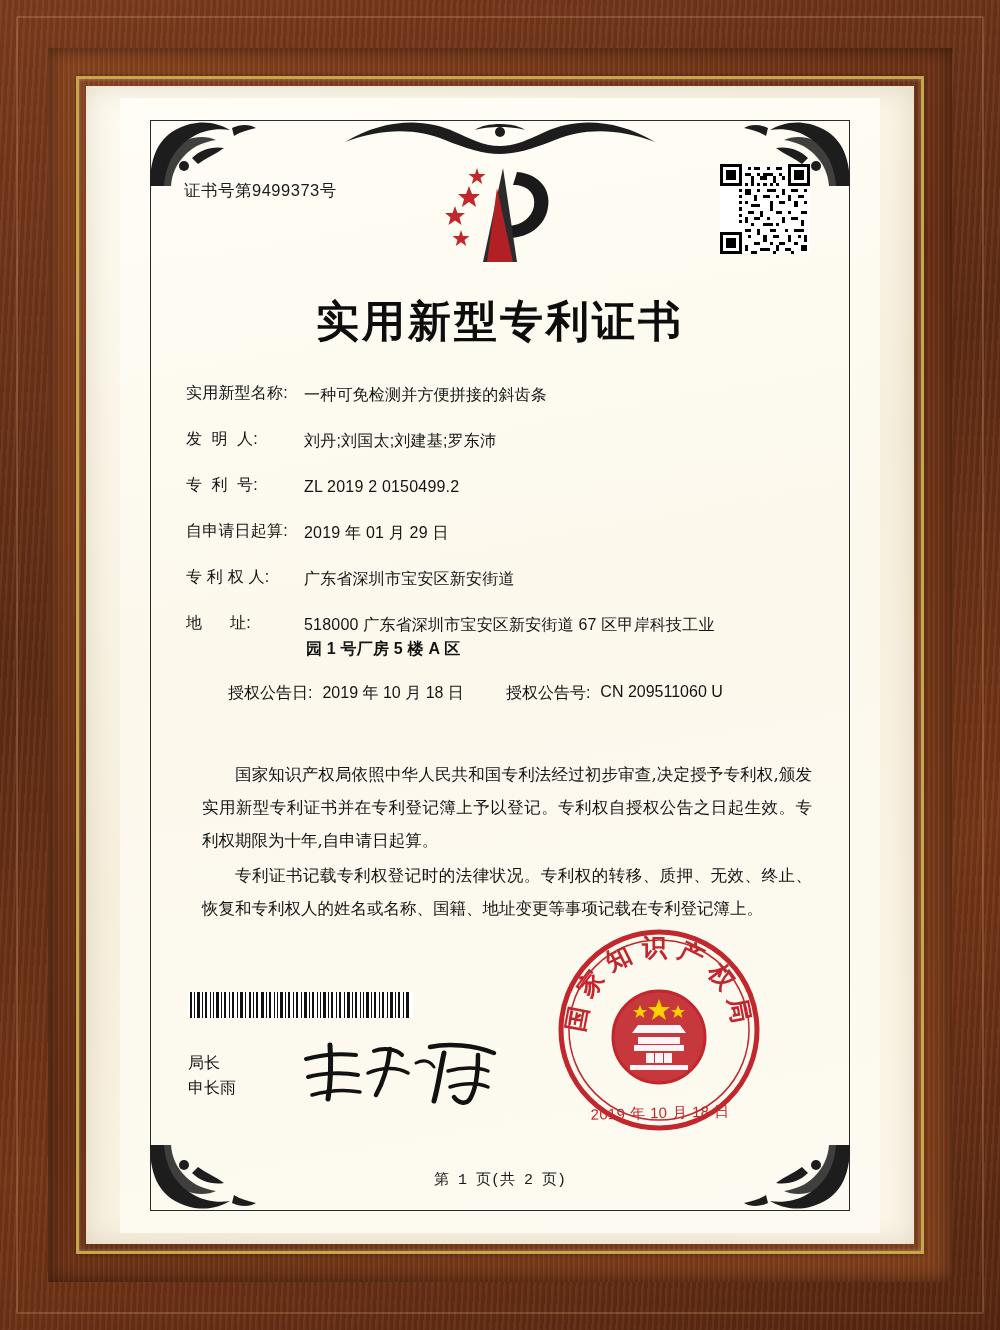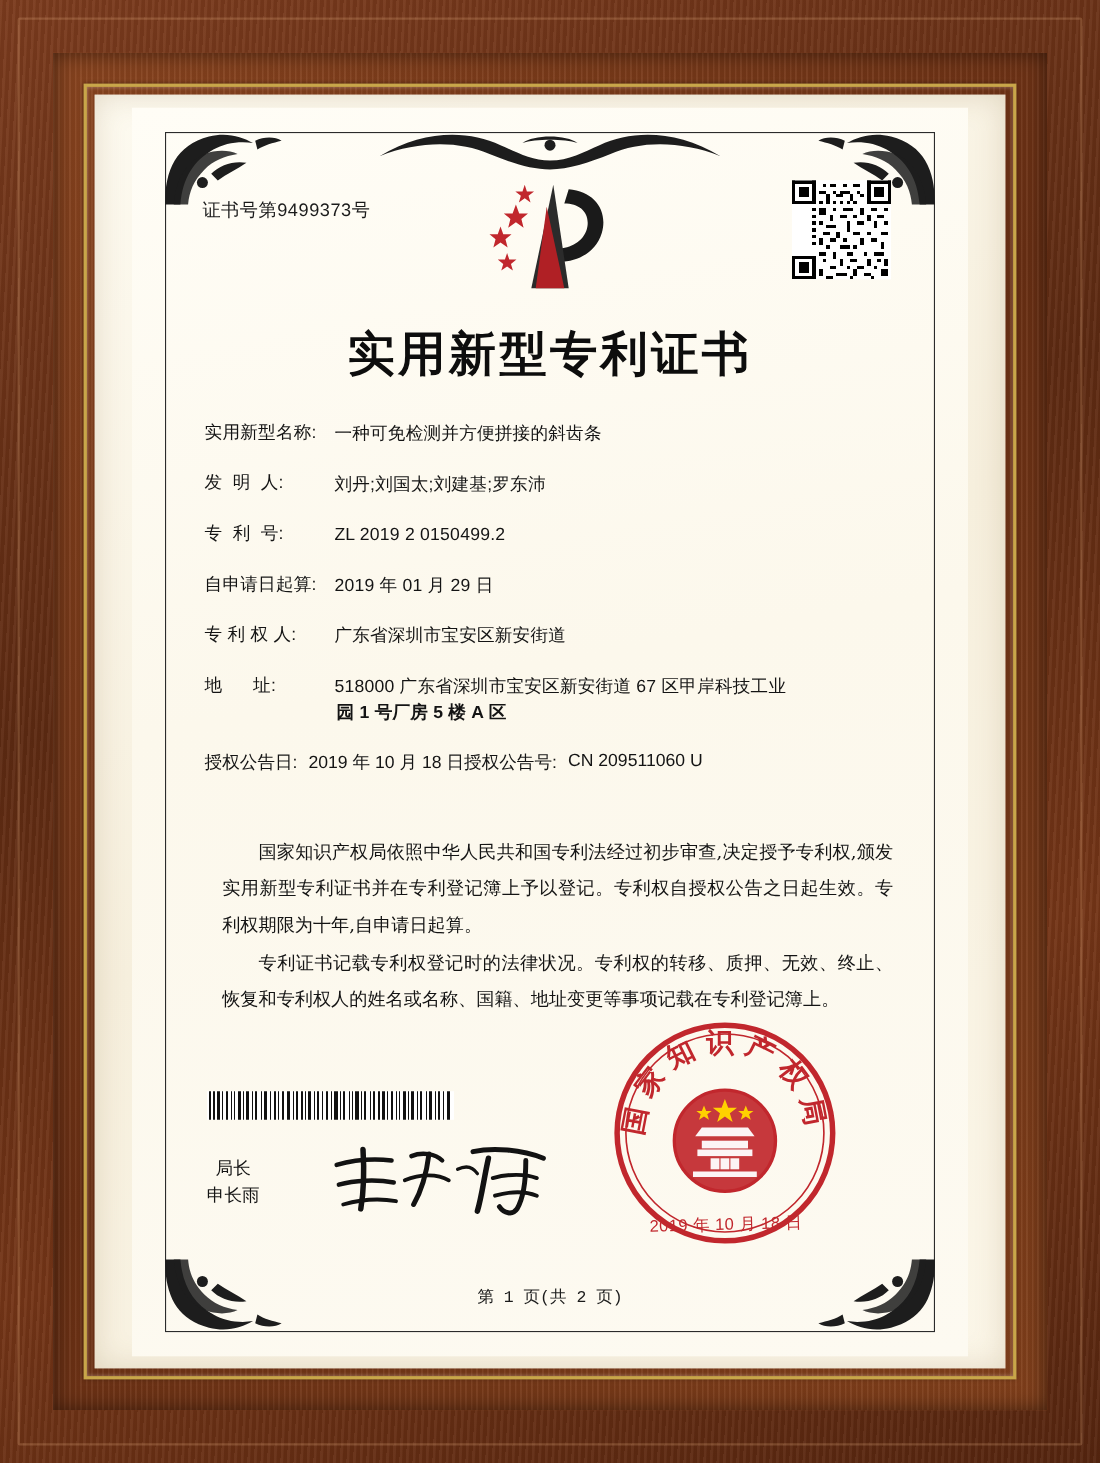--- a/index.html
+++ b/index.html
@@ -162,21 +162,21 @@
     letter-spacing: 0.2px;
     line-height: 1.5;
   }
   .field-value .line2 { display: block; margin-left: 2px; font-weight: bold; }
 
   .two-col {
     display: flex;
     align-items: flex-start;
     margin-bottom: 18px;
   }
-  .two-col .seg { display: flex; }
+  .two-col .seg { display: flex; margin-left: 42px; }
   .two-col .seg.second { }
   .two-col .lbl { white-space: pre; }
   .two-col .val { margin-left: 10px; }
 
   .paragraphs {
     position: absolute;
     left: 24px; right: 10px; top: 600px;
     font-family: "DejaVu Serif", "Liberation Serif", serif;
     font-size: 16.5px;
     color: #141414;
@@ -194,21 +194,20 @@
   .barcode svg { display: block; width: 100%; height: 100%; }
 
   
   .signature-block {
     position: absolute;
     left: 10px; bottom: 92px;
     font-family: "Liberation Sans", "DejaVu Sans", sans-serif;
     font-size: 16px;
     color: #141414;
     line-height: 1.55;
-    text-align: center;
   }
   .sign-script {
     position: absolute;
     left: 120px; bottom: 86px;
     width: 220px; height: 70px;
     color: #121212;
   }
   .sign-script svg { width: 100%; height: 100%; display: block; }
 
   

